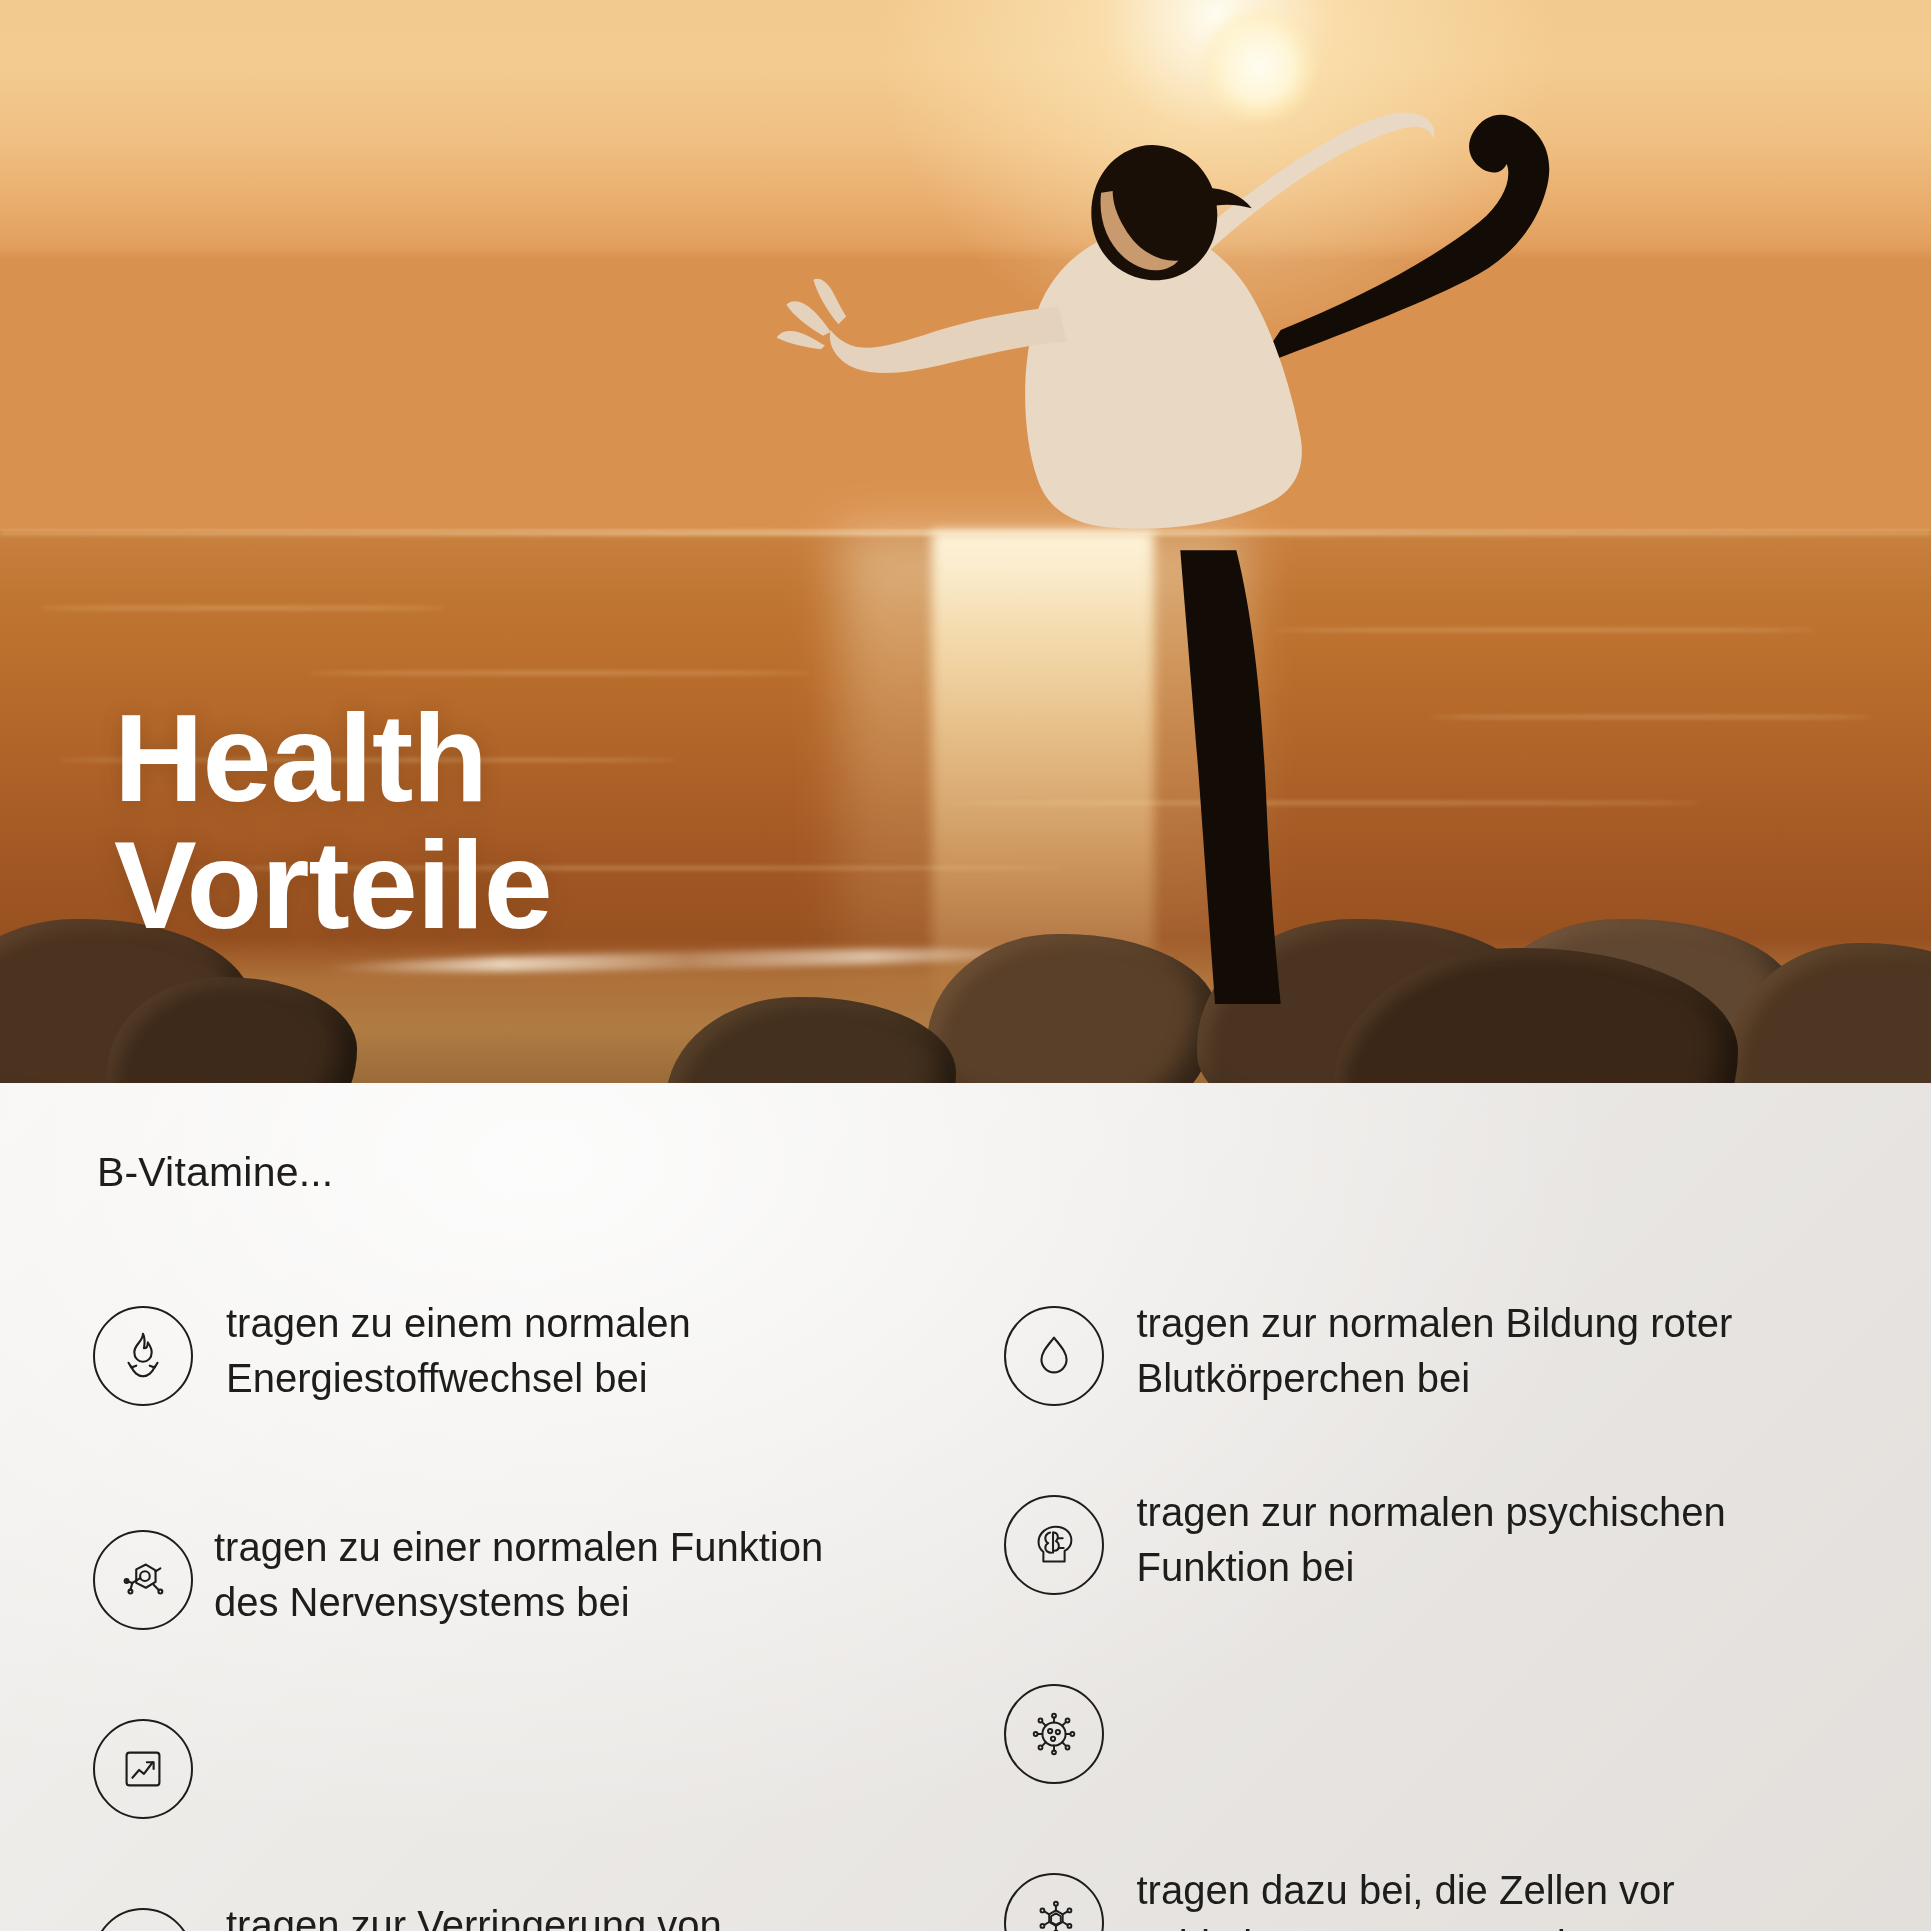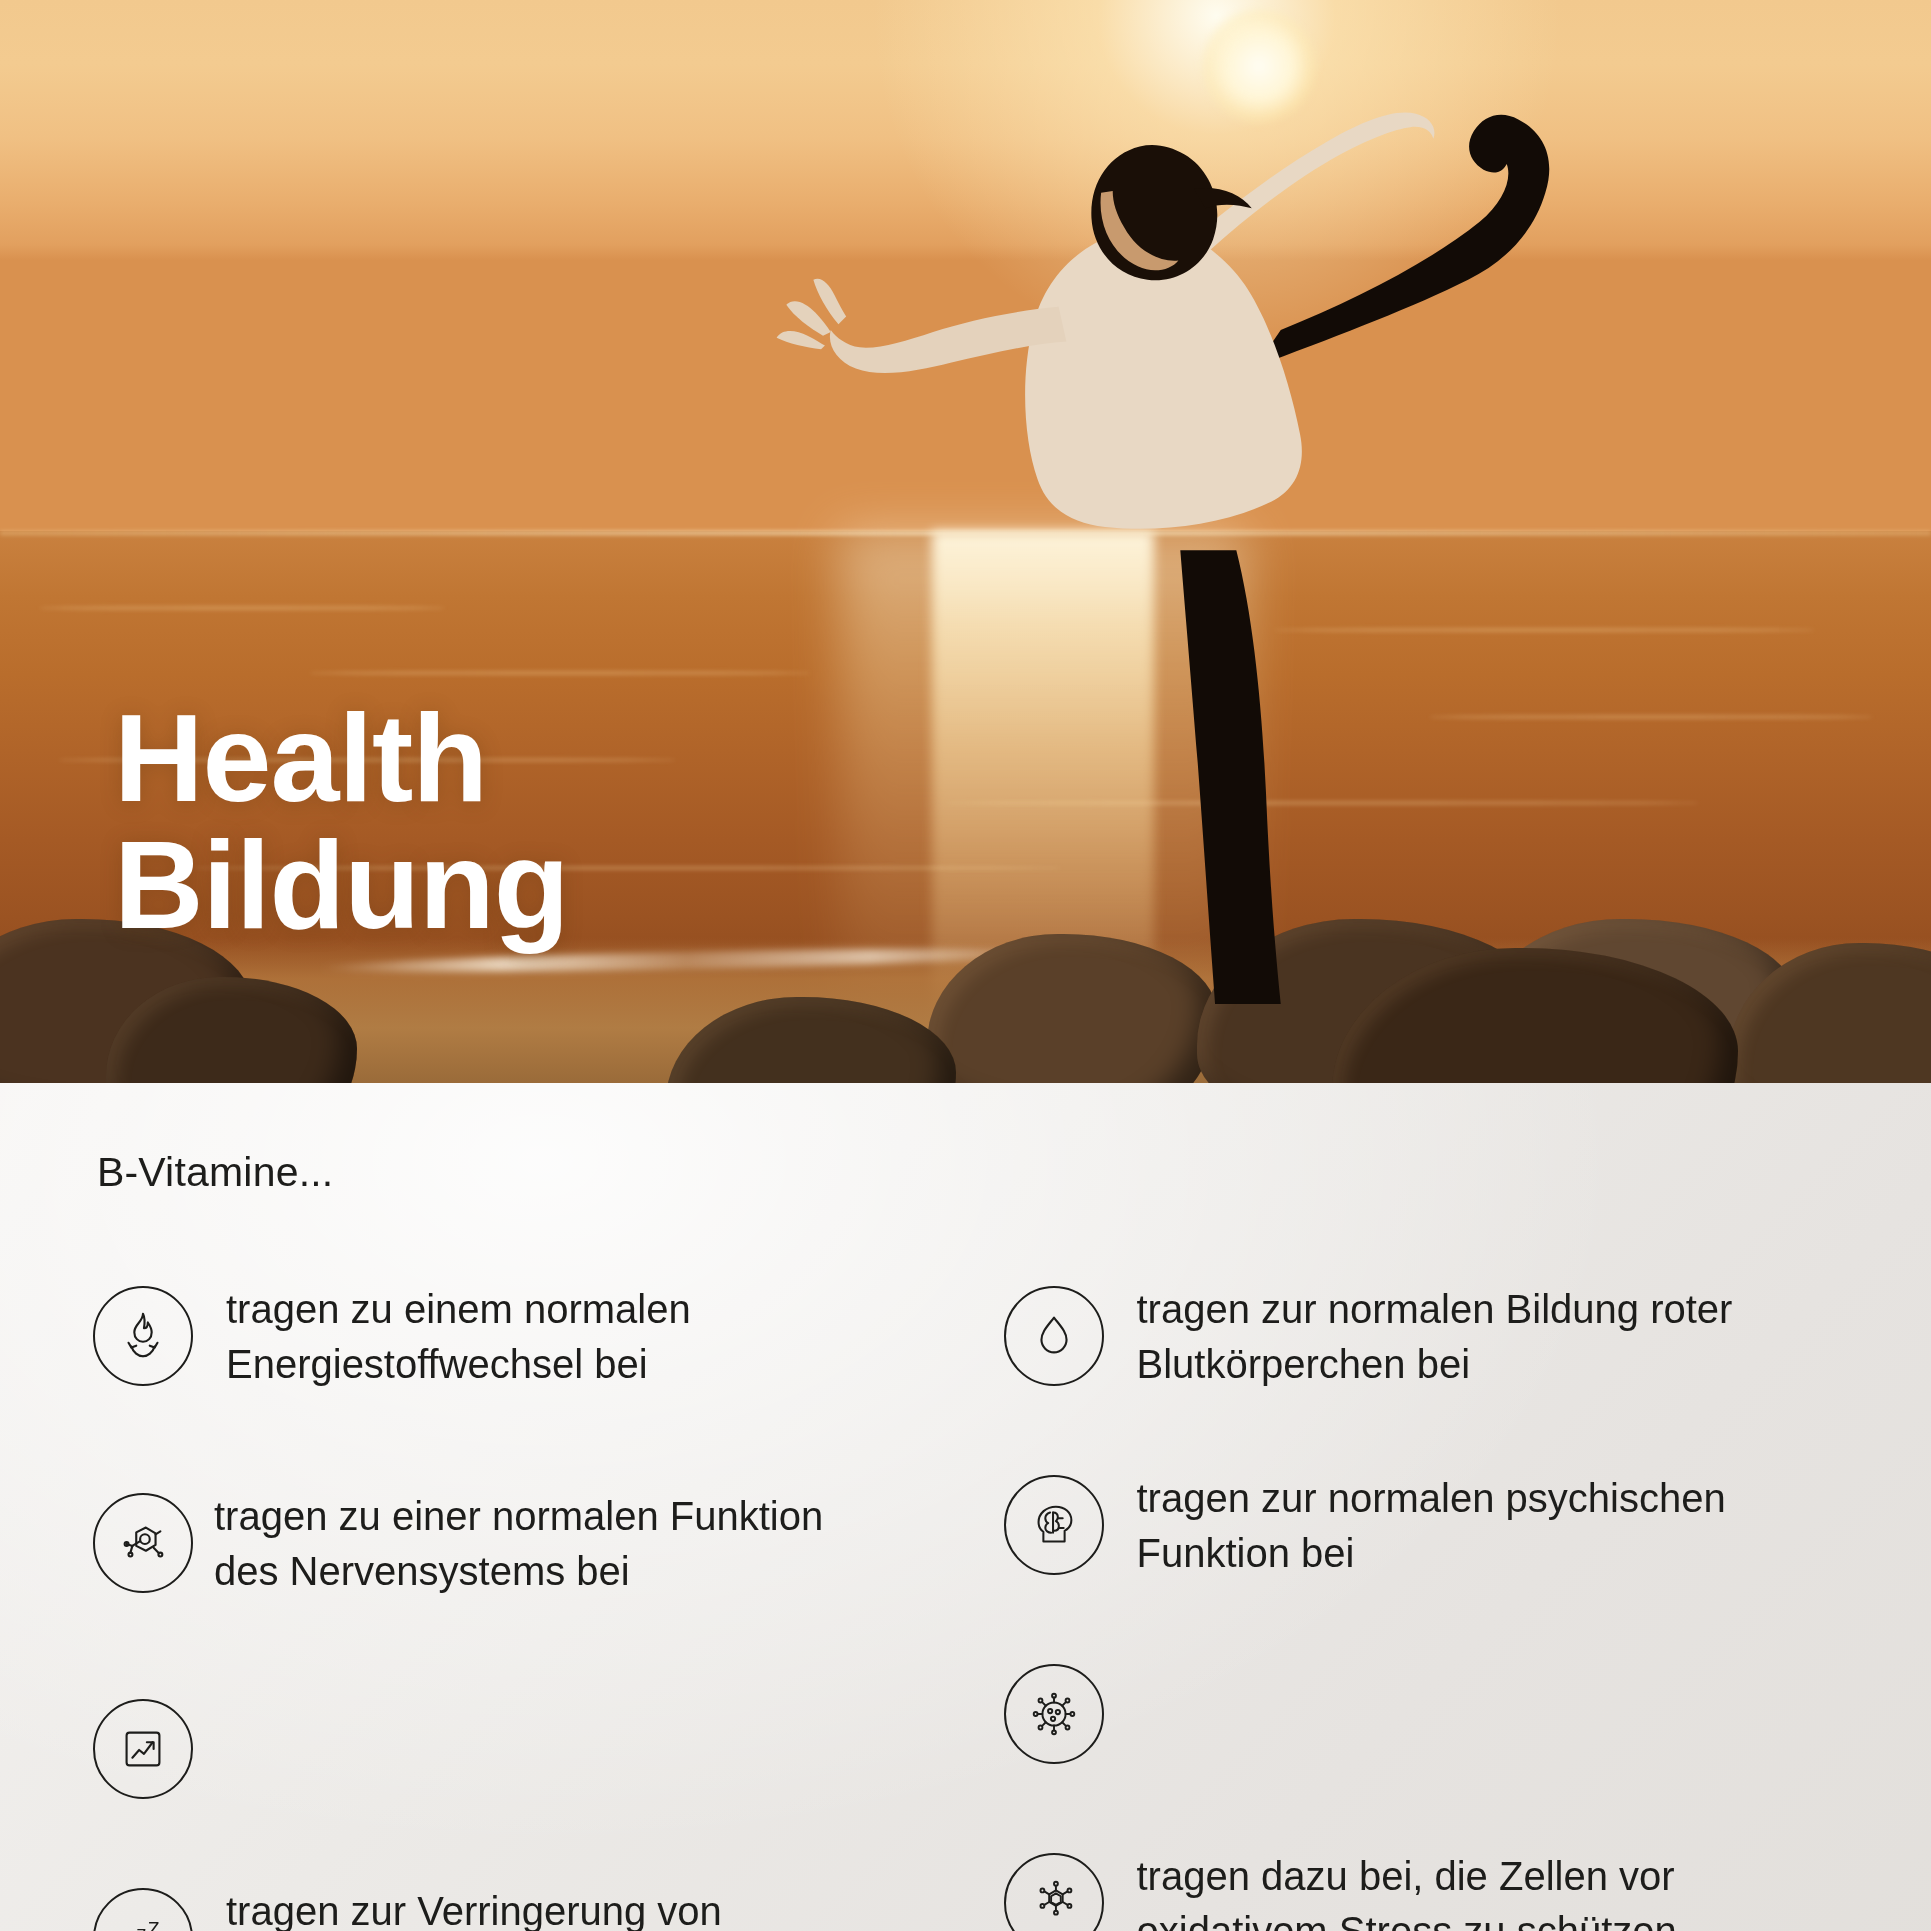--- a/index.html
+++ b/index.html
@@ -190,21 +190,21 @@
     display: grid;
     grid-template-columns: 1fr 1fr;
     column-gap: 70px;
     row-gap: 0;
   }
 
   .col { display: flex; flex-direction: column; }
 
   .benefit {
     display: flex;
-    align-items: center;
+    align-items: flex-end;
     gap: 33px;
     padding: 21px 0 21px 0;
     min-height: 189px;
   }
   .benefit.tall { min-height: 224px; gap: 21px; }
 
   .benefit-icon {
     flex: 0 0 auto;
     width: 100px;
     height: 100px;
@@ -276,21 +276,21 @@
 
       <path d="M492 210 C534 172 584 134 628 110 C658 94 684 84 700 82 C714 80 722 86 724 94 C728 84 722 72 706 68 C682 62 646 78 612 98 C566 124 512 166 470 200 Z" fill="#e8d8c4"></path>
 
       <path d="M420 102 C388 110 368 140 370 176 C372 210 396 236 428 240 C458 244 486 226 496 198 C508 164 494 126 466 110 C452 102 436 98 420 102 Z" fill="#1a0f07"></path>
       <path d="M380 150 C376 184 392 214 418 226 C434 234 452 230 460 220 C438 222 416 208 404 186 C396 172 392 160 392 148 Z" fill="#c89a6e"></path>
 
       <path d="M476 146 C500 142 524 150 536 166 C522 162 504 160 488 166 Z" fill="#1a0f07"></path>
     </svg>
 
     <div class="title">Health
-Bildung</div>
+Vorteile</div>
   </div>
 
   <div class="content">
 
     <div class="section-title">B-Vitamine...</div>
 
     <div class="benefits">
 
       <div class="col col-left">
 

